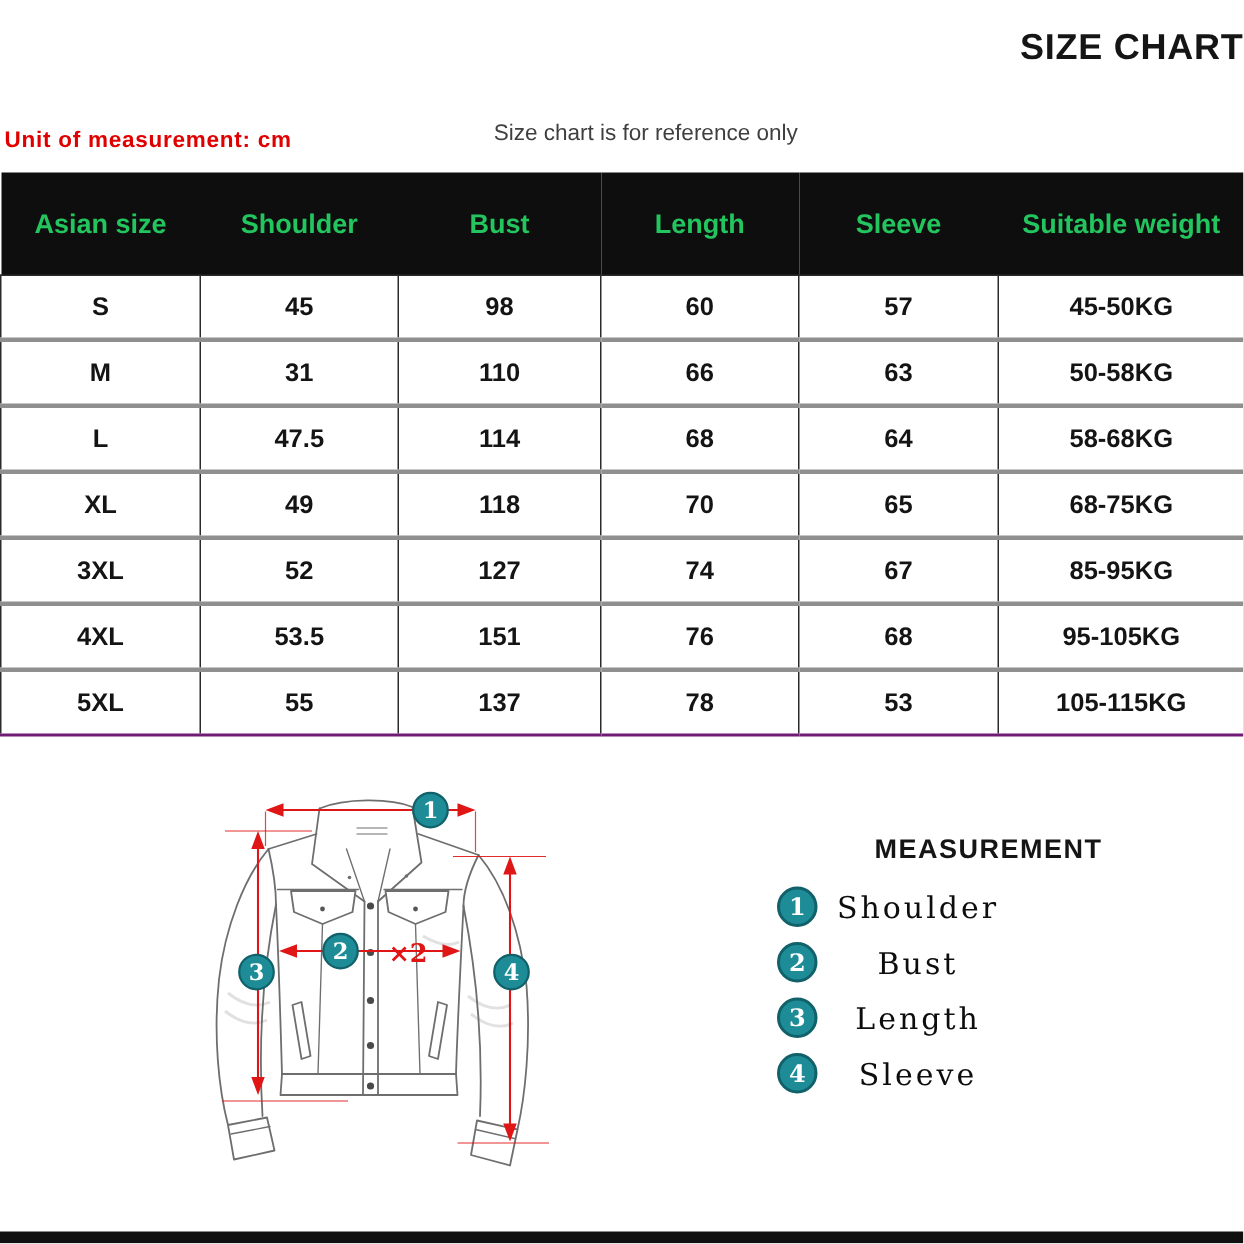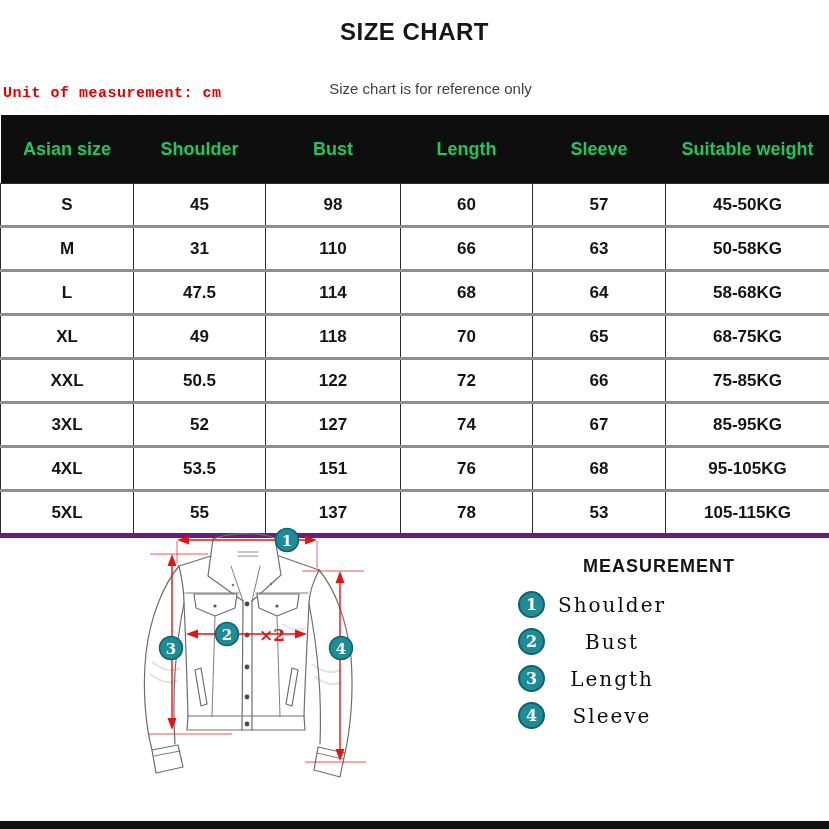--- a/index.html
+++ b/index.html
@@ -1,36 +1,36 @@
 <!DOCTYPE html>
 <html><head>
 <meta charset="utf-8">
 <style>
   html,body{margin:0;padding:0;background:#fff;}
   .canvas{position:relative;width:829px;height:829px;background:#fff;overflow:hidden;
           font-family:"Liberation Sans",sans-serif;}
   
-  .page-title{position:absolute;top:18px;left:0;width:829px;text-align:center;
+  .page-title{position:absolute;top:18px;left:0;width:829px;text-align:right;
     font-size:24px;font-weight:bold;letter-spacing:.5px;color:#151515;margin:0;}
   .page-subtitle{position:absolute;top:64px;left:0;width:829px;text-align:center;
     font-size:15px;color:#3f3f3f;margin:16px;}
   .unit-note{position:absolute;top:85px;left:3px;
-    font-family:Liberation Mono, monospace;font-weight:bold;font-size:15px;
+    font-family:Liberation Sans, sans-serif;font-weight:bold;font-size:15px;
     letter-spacing:.5px;color:#e00000;}
   
   table.size-table{position:absolute;top:115px;left:0;width:829px;
     border-collapse:collapse;table-layout:fixed;}
   .size-table thead th{background:#0e0e0e;color:#22c55e;height:66px;
     font-size:18px;font-weight:bold;border:none;text-align:center;}
   .size-table tbody td{height:39px;text-align:center;vertical-align:middle;
     font-size:17px;font-weight:bold;color:#141414;
     border-left:1px solid #2b2b2b;border-right:1px solid #2b2b2b;
     border-top:3px solid #8f8f8f;background:#fff;}
   .size-table tbody tr:first-child td{border-top:1px solid #2b2b2b;}
-  .size-table tbody tr:last-child td{border-bottom:5px solid #701a75;}
+  .size-table tbody tr:last-child td{border-bottom:2px solid #701a75;}
   
   .jacket-wrap{position:absolute;left:100px;top:504px;width:360px;height:318px;}
   
   .legend{position:absolute;left:503px;top:556px;width:232px;}
   .legend-title{text-align:right;font-size:18px;font-weight:bold;
     letter-spacing:1px;color:#151515;}
   .legend-items{margin-top:14px;display:flex;flex-direction:column;gap:10px;}
   .legend-item{display:flex;align-items:center;height:27px;}
   .badge{box-sizing:border-box;width:27px;height:27px;border-radius:50%;
     background:#1e8c96;border:2px solid #11616b;color:#fff;
@@ -97,28 +97,20 @@
         </tr>
       <tr>
           <td>XL</td>
           <td>49</td>
           <td>118</td>
           <td>70</td>
           <td>65</td>
           <td>68-75KG</td>
         </tr>
       <tr>
-          <td>XXL</td>
-          <td>50.5</td>
-          <td>122</td>
-          <td>72</td>
-          <td>66</td>
-          <td>75-85KG</td>
-        </tr>
-      <tr>
           <td>3XL</td>
           <td>52</td>
           <td>127</td>
           <td>74</td>
           <td>67</td>
           <td>85-95KG</td>
         </tr>
       <tr>
           <td>4XL</td>
           <td>53.5</td>

